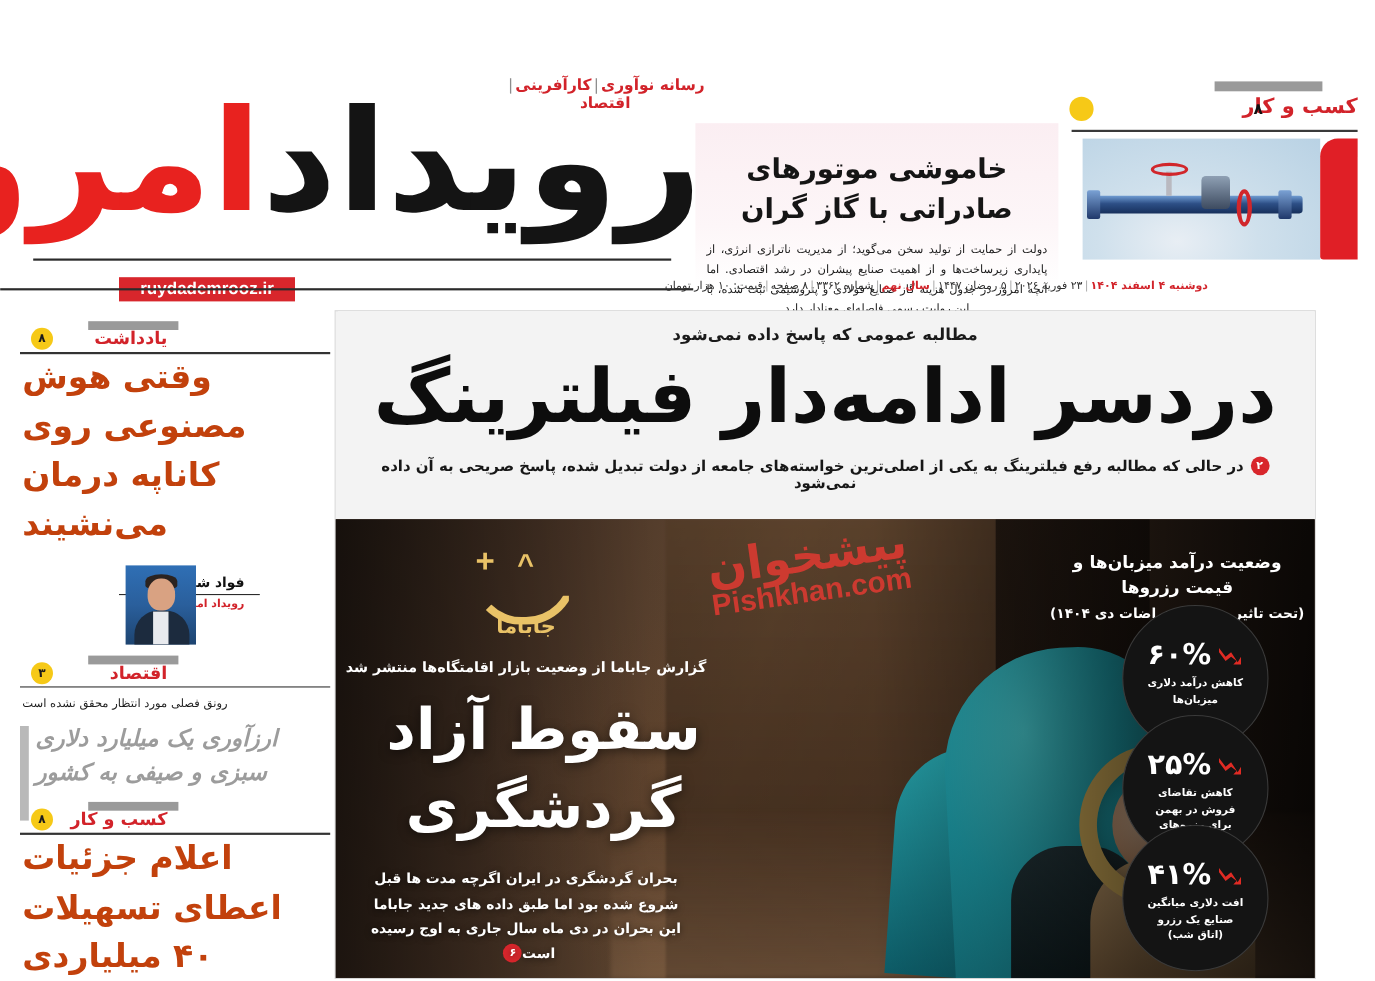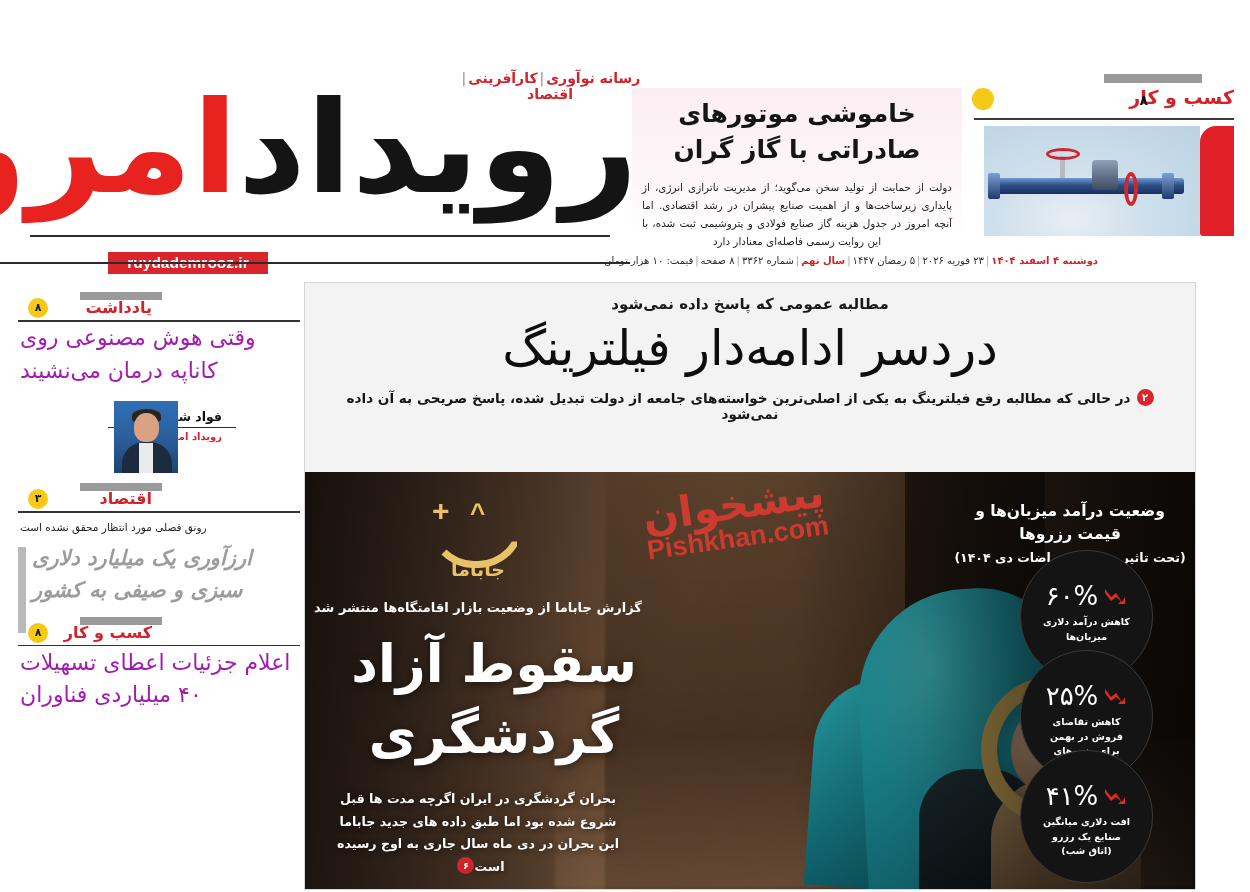--- a/index.html
+++ b/index.html
@@ -70,26 +70,26 @@
     font-weight: bold;
     color: #d2232a;
     direction: rtl;
     letter-spacing: 0px;
   }
   .tagline .sep { color: #8d8d8d; font-weight: normal; padding: 0 2px; }
 
   
   .top-story {
     position: absolute;
-    top: 88px;
+    top: 112px;
     left: 632px;
     width: 330px;
     height: 150px;
     background: linear-gradient(180deg,#fbeef2 0%, #fdf6f8 62%, #ffffff 100%);
-    padding: 8px 6px 0 6px;
+    padding: 24px 6px 0 6px;
     direction: rtl;
   }
   .top-story h2 {
     font-size: 25px;
     line-height: 1.42;
     font-weight: bold;
     color: #151515;
     text-align: center;
     letter-spacing: -0.5px;
   }
@@ -271,23 +271,23 @@
     width: 282px; height: 1.5px;
     background: #333;
   }
   .sb-kicker {
     font-size: 10.5px;
     color: #1d1d1d;
     text-align: left;
     margin: 8px 4px 4px 2px;
   }
   .sb-headline {
-    font-size: 22px;
-    font-weight: normal;
-    color: #a21caf;
+    font-size: 30px;
+    font-weight: bold;
+    color: #c2410c;
     line-height: 1.48;
     text-align: left;
     letter-spacing: -0.4px;
     padding-left: 2px;
   }
   .sb-author {
     position: relative;
     margin-top: 14px;
     height: 72px;
   }
@@ -385,22 +385,22 @@
     padding-top: 12px;
   }
   .mp-kicker {
     font-size: 15px;
     font-weight: bold;
     color: #1a1a1a;
     text-align: center;
     margin-bottom: 2px;
   }
   .mp-headline {
-    font-size: 49px;
-    font-weight: normal;
+    font-size: 68px;
+    font-weight: bold;
     color: #0d0d0d;
     text-align: center;
     line-height: 1.38;
     letter-spacing: -2px;
   }
   .mp-sub {
     position: relative;
     margin-top: 6px;
     font-size: 13.6px;
     font-weight: bold;
@@ -558,21 +558,21 @@
     text-align: center;
     padding-top: 30px;
   }
   .circle .row {
     display: flex;
     flex-direction: row-reverse;
     align-items: center;
     justify-content: center;
     gap: 5px;
   }
-  .circle .pct { font-size: 26px; font-weight: normal; letter-spacing: -0.5px; }
+  .circle .pct { font-size: 26px; font-weight: bold; letter-spacing: -0.5px; }
   .arrow-down { width: 24px; height: 20px; display: block; }
   .circle .cap {
     font-size: 9.5px;
     font-weight: bold;
     line-height: 1.55;
     margin-top: 4px;
     padding: 0 18px;
   }
   #circle-1 { top: 78px;  right: 42px; }
   #circle-2 { top: 178px; right: 42px; }

